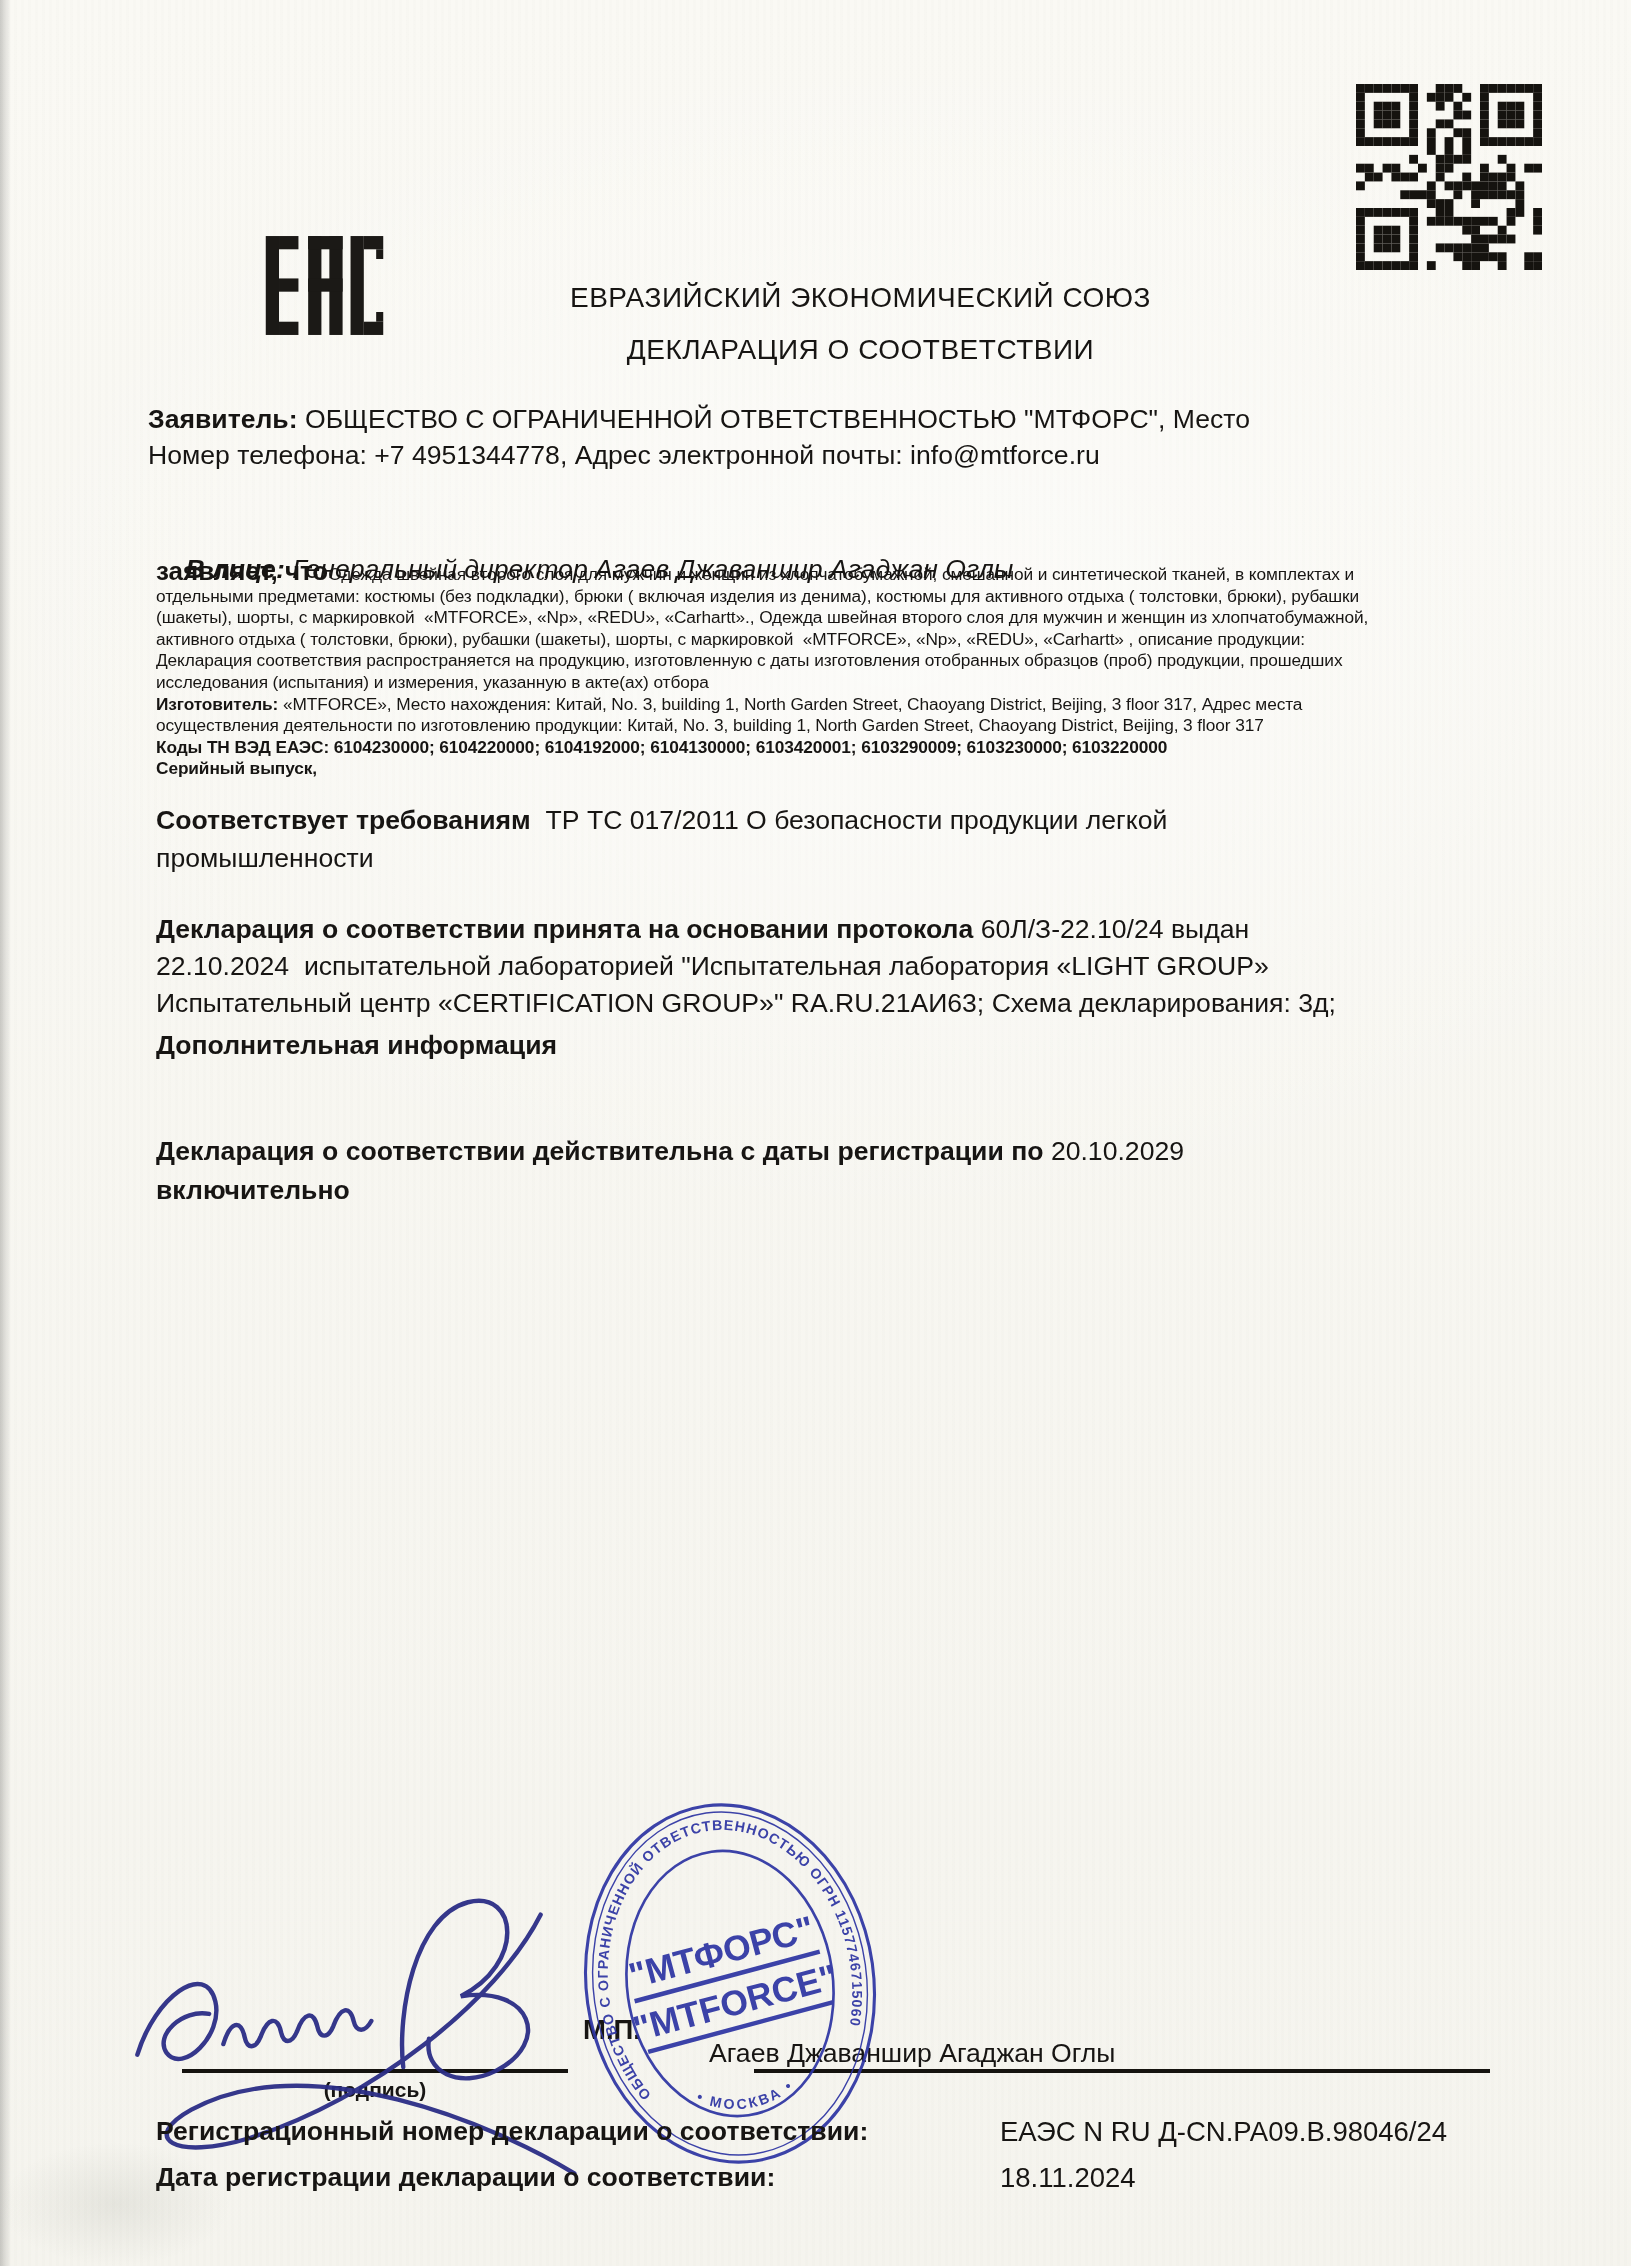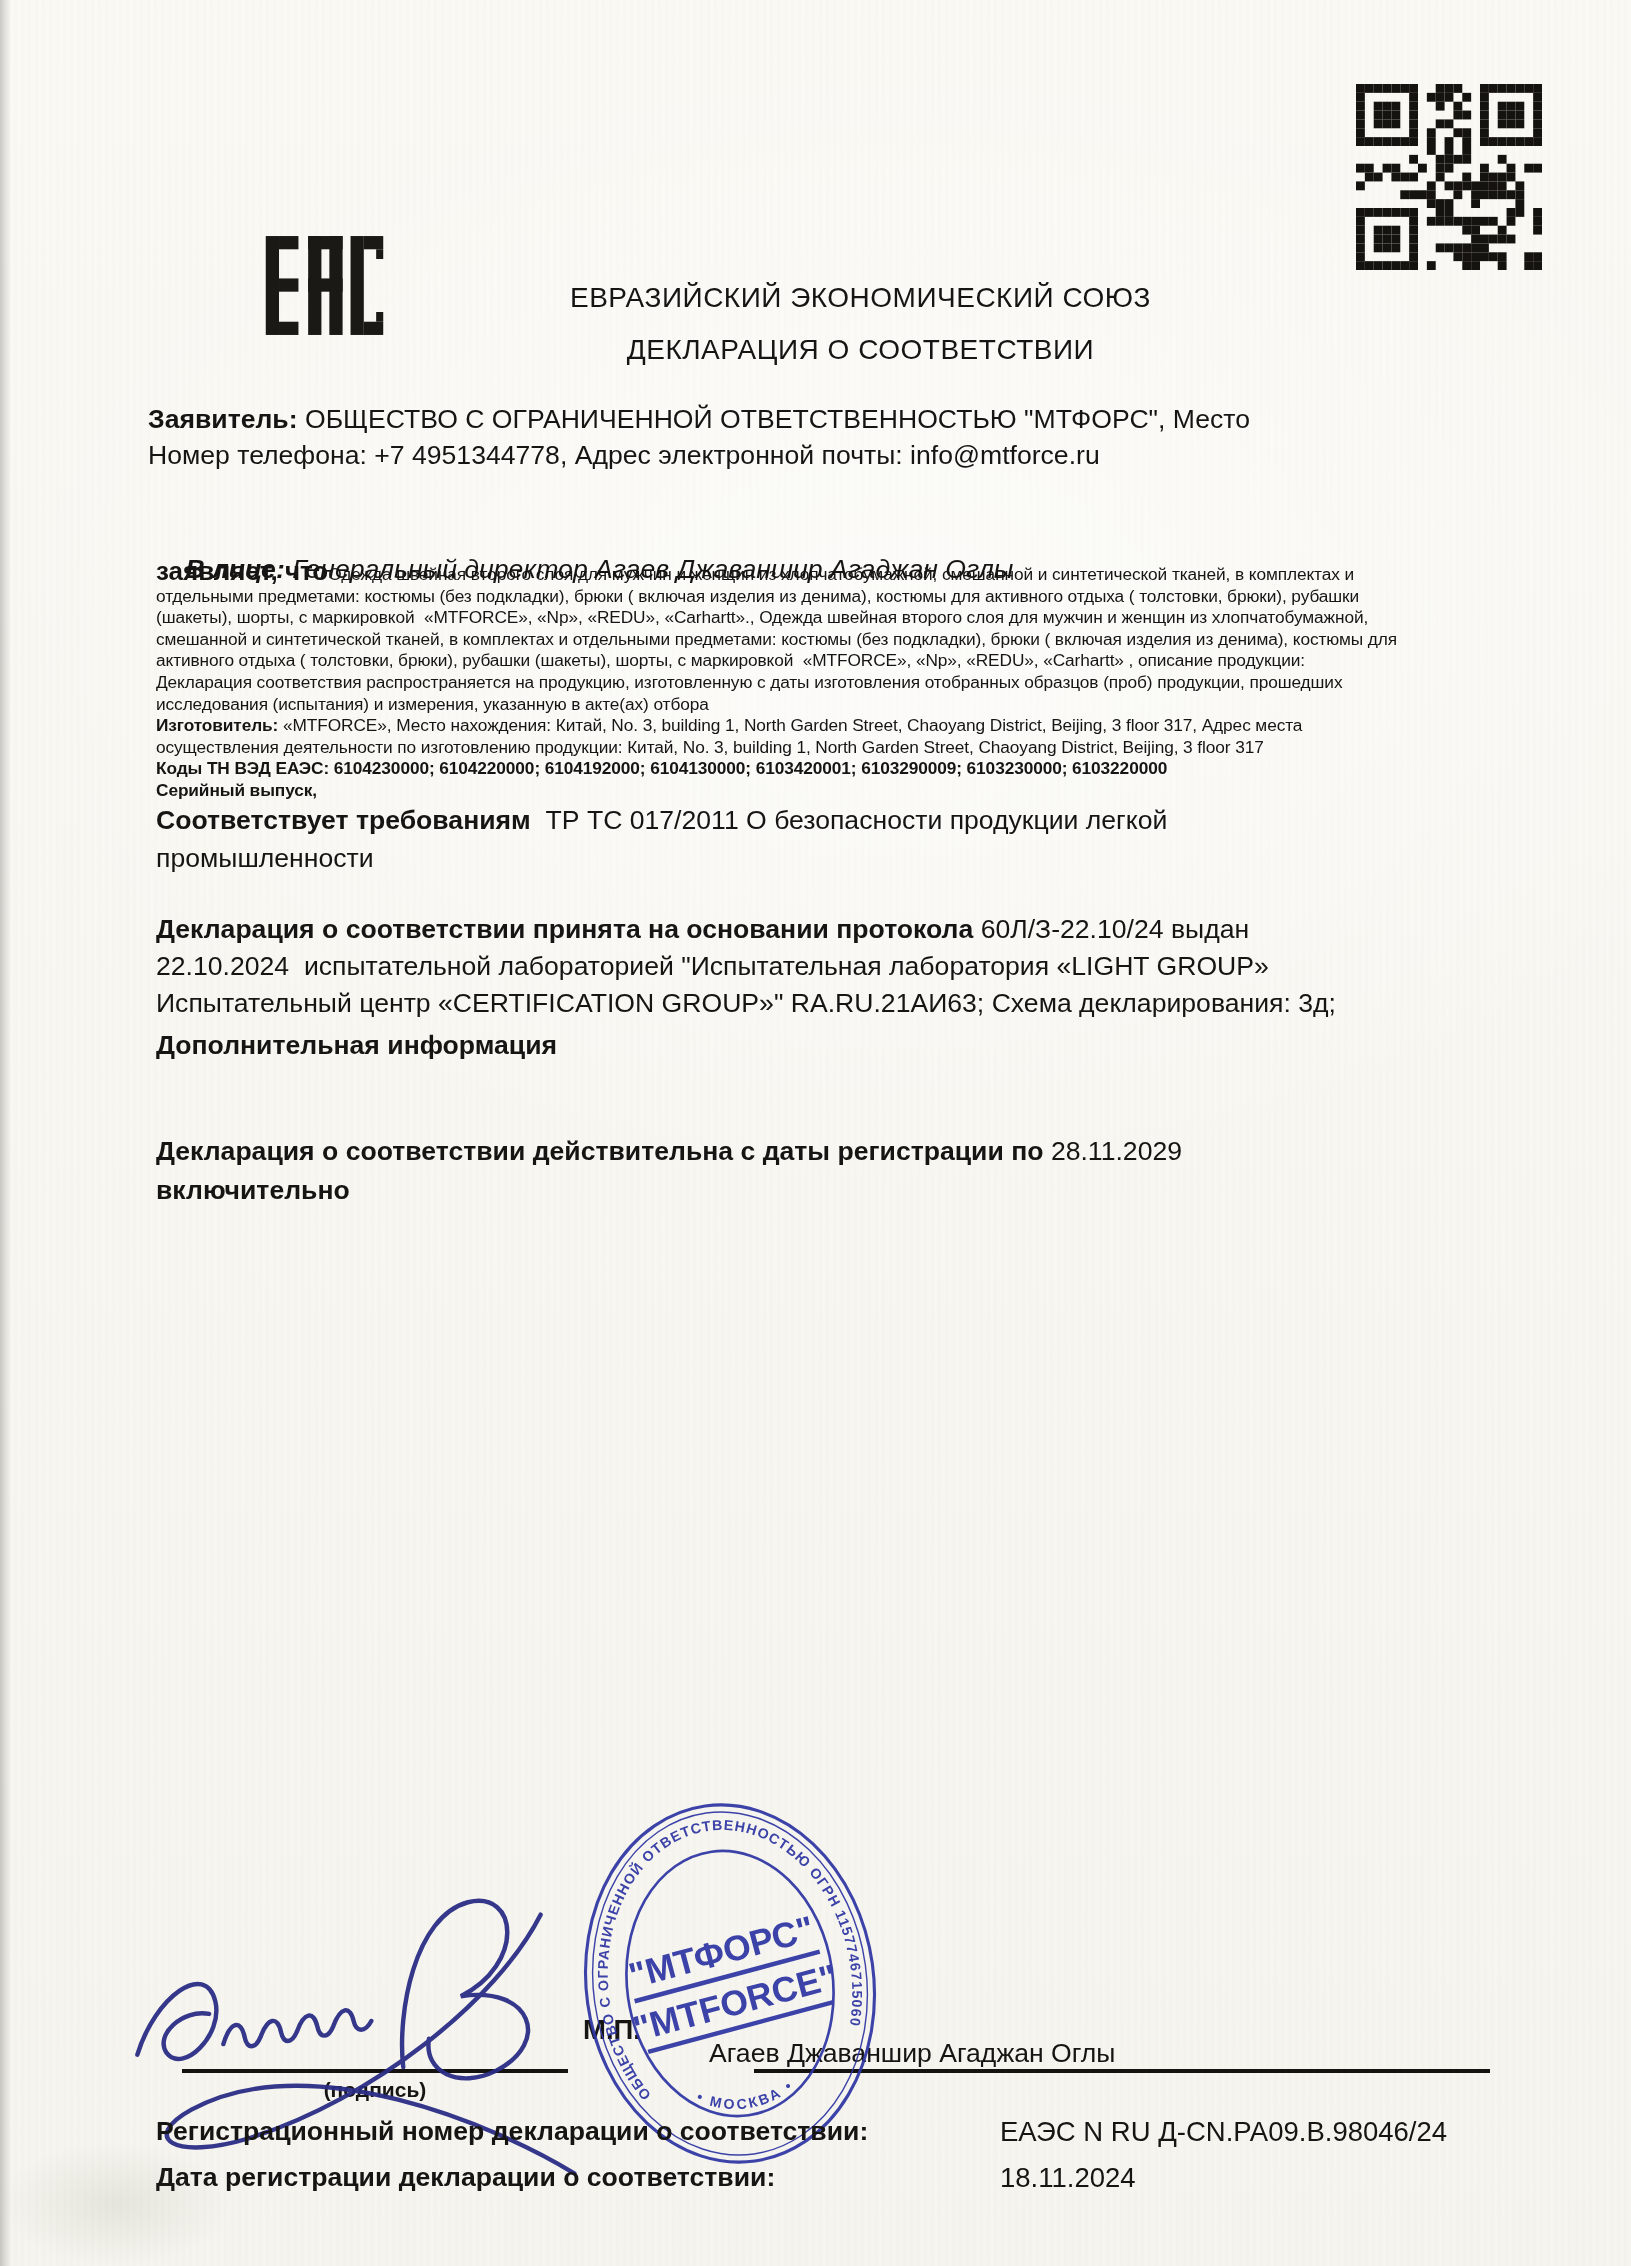--- a/index.html
+++ b/index.html
@@ -287,21 +287,20 @@
   </div>
 
   <div class="abs para line" style="left:156px;top:515px;font-style:italic;">
     <span class="b">В лице:</span><span> Генеральный директор Агаев Джаваншир Агаджан Оглы</span>
   </div>
 
   <div class="abs small" style="left:156px;top:561px;">
     <div class="line"><span class="biglabel">заявляет, что</span><span>Одежда швейная второго слоя для мужчин и женщин из хлопчатобумажной, смешанной и синтетической тканей, в комплектах и</span></div>
     <div class="line">отдельными предметами: костюмы (без подкладки), брюки ( включая изделия из денима), костюмы для активного отдыха ( толстовки, брюки), рубашки</div>
     <div class="line">(шакеты), шорты, с маркировкой  «MTFORCE», «Np», «REDU», «Carhartt»., Одежда швейная второго слоя для мужчин и женщин из хлопчатобумажной,</div>
-    <div class="line">смешанной и синтетической тканей, в комплектах и отдельными предметами: костюмы (без подкладки), брюки ( включая изделия из денима), костюмы для</div>
     <div class="line">активного отдыха ( толстовки, брюки), рубашки (шакеты), шорты, с маркировкой  «MTFORCE», «Np», «REDU», «Carhartt» , описание продукции:</div>
     <div class="line">Декларация соответствия распространяется на продукцию, изготовленную с даты изготовления отобранных образцов (проб) продукции, прошедших</div>
     <div class="line">исследования (испытания) и измерения, указанную в акте(ах) отбора</div>
     <div class="line"><span class="b">Изготовитель:</span><span> «MTFORCE», Место нахождения: Китай, No. 3, building 1, North Garden Street, Chaoyang District, Beijing, 3 floor 317, Адрес места</span></div>
     <div class="line">осуществления деятельности по изготовлению продукции: Китай, No. 3, building 1, North Garden Street, Chaoyang District, Beijing, 3 floor 317</div>
     <div class="line b">Коды ТН ВЭД ЕАЭС: 6104230000; 6104220000; 6104192000; 6104130000; 6103420001; 6103290009; 6103230000; 6103220000</div>
     <div class="line b">Серийный выпуск,</div>
   </div>
 
   <div class="abs sec" style="left:156px;top:801px;">
@@ -311,21 +310,21 @@
 
   <div class="abs sec" style="left:156px;top:911px;line-height:37px;">
     <div class="line"><span class="b">Декларация о соответствии принята на основании протокола</span><span> 60Л/З-22.10/24 выдан</span></div>
     <div class="line">22.10.2024  испытательной лабораторией "Испытательная лаборатория «LIGHT GROUP»</div>
     <div class="line">Испытательный центр «CERTIFICATION GROUP»" RA.RU.21АИ63; Схема декларирования: 3д;</div>
   </div>
 
   <div class="abs sec b line" style="left:156px;top:1026px;">Дополнительная информация</div>
 
   <div class="abs sec" style="left:156px;top:1132px;line-height:39px;">
-    <div class="line"><span class="b">Декларация о соответствии действительна с даты регистрации по</span><span> 28.11.2029</span></div>
+    <div class="line"><span class="b">Декларация о соответствии действительна с даты регистрации по</span><span> 20.10.2029</span></div>
     <div class="line b">включительно</div>
   </div>
 
   <div class="abs b line" style="left:583px;top:2014px;font-size:27.5px;">М.П.</div>
 
   <div class="abs line" style="left:709px;top:2038px;font-size:26.6px;">Агаев Джаваншир Агаджан Оглы</div>
 
   <div class="abs hline" style="left:182px;top:2069px;width:386px;"></div>
   <div class="abs hline" style="left:754px;top:2069px;width:736px;"></div>
 

